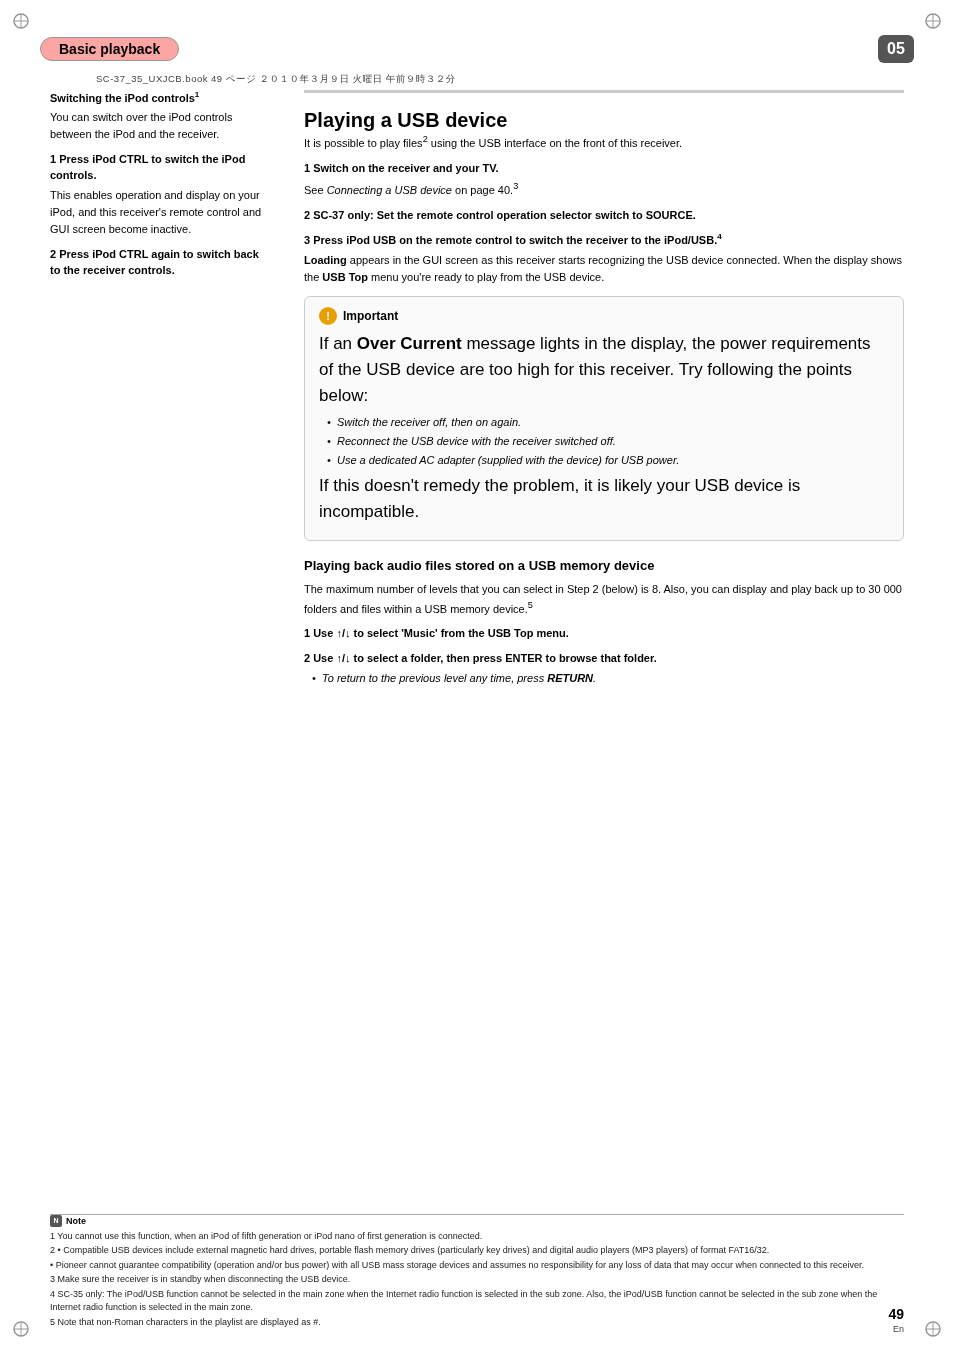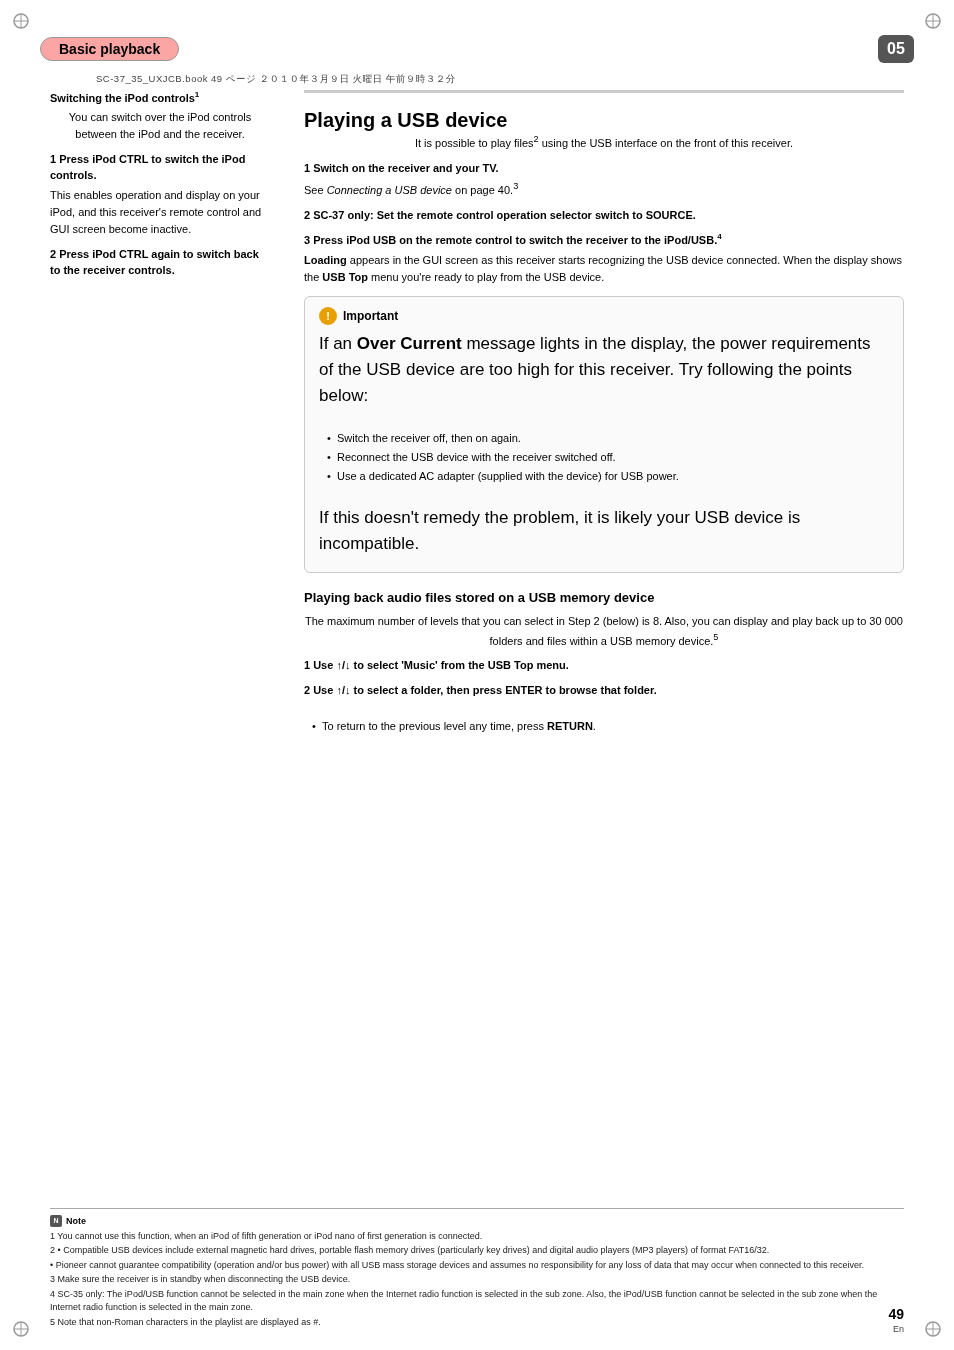--- a/index.html
+++ b/index.html
@@ -99,21 +99,20 @@
       margin-bottom: 5px;
     }
     .section-title sup {
       font-size: 8px;
     }
 
     .body-text {
       font-size: 11px;
       line-height: 1.55;
       margin-bottom: 8px;
-      text-align: center;
     }
 
     .step-heading {
       font-size: 11px;
       font-weight: bold;
       margin-top: 8px;
       margin-bottom: 3px;
       line-height: 1.5;
     }
     .step-heading sup {
@@ -164,21 +163,22 @@
       flex-shrink: 0;
     }
     .important-text {
       font-size: 17px;
       line-height: 1.55;
       margin-bottom: 4px;
     }
     .bullet-list {
       list-style: none;
       padding-left: 8px;
-      margin: 20px 0;
+      margin: 4px 0;
+      font-style: italic;
     }
     .bullet-list li {
       font-size: 11px;
       line-height: 1.55;
       padding-left: 10px;
       position: relative;
       margin-bottom: 2px;
     }
     .bullet-list li::before {
       content: "•";
@@ -195,21 +195,20 @@
       line-height: 1.4;
     }
 
     
     .footnote-area {
       position: absolute;
       bottom: 20px;
       left: 50px;
       right: 50px;
       border-top: 1px solid #aaa;
-      padding-top: 6px;
     }
     .footnote-title {
       font-size: 9px;
       font-weight: bold;
       margin-bottom: 3px;
       display: flex;
       align-items: center;
       gap: 4px;
     }
     .footnote-icon {

